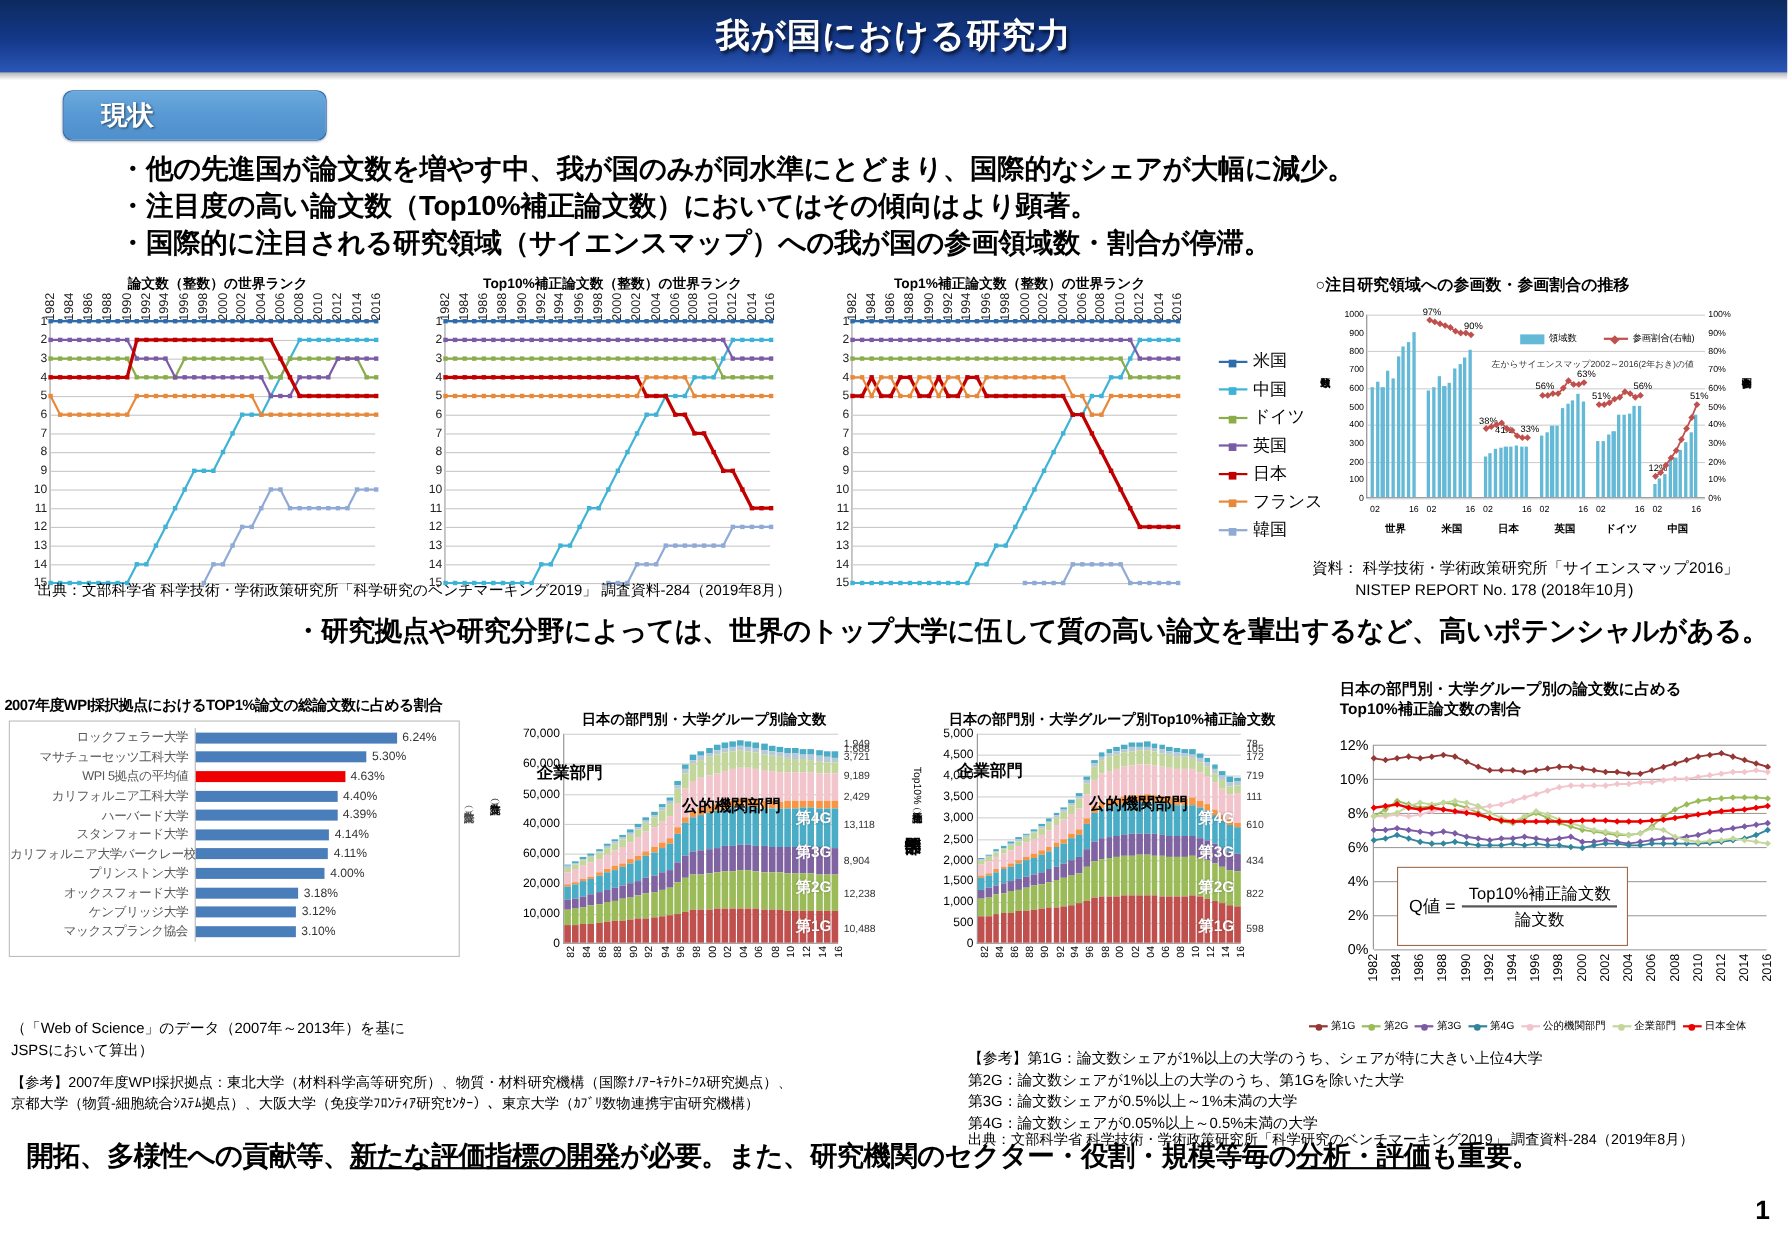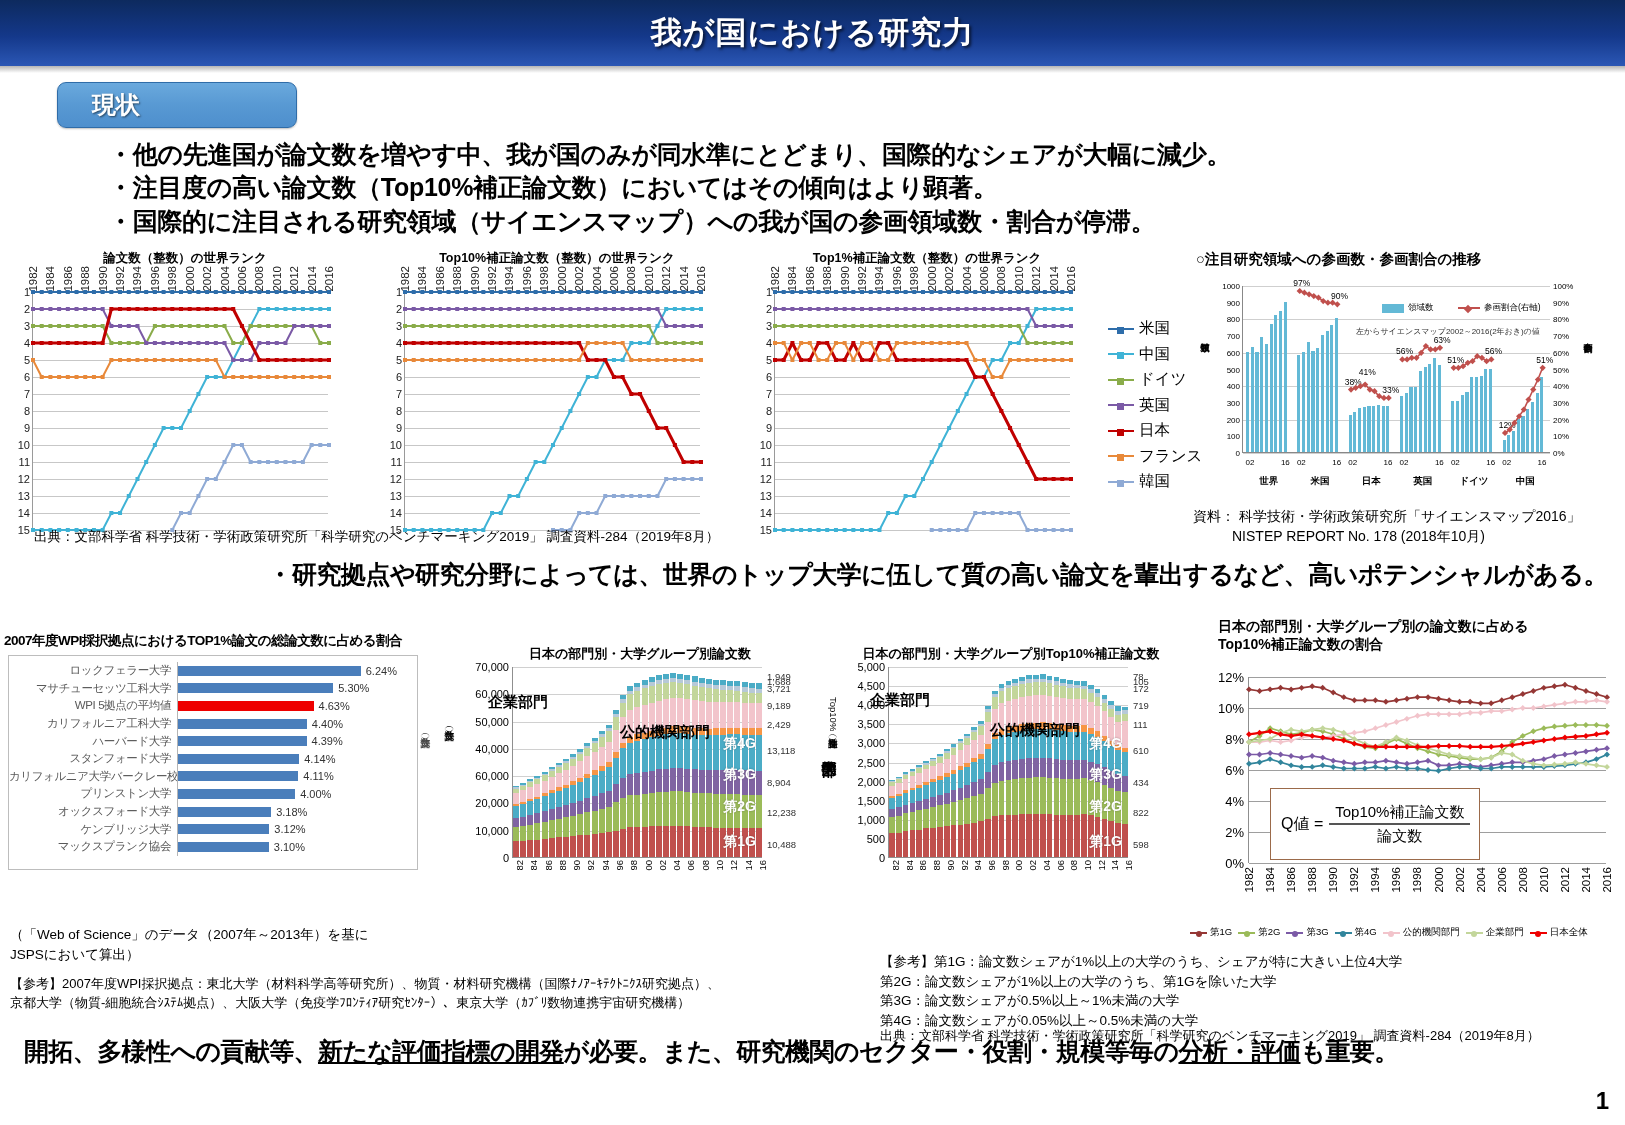--- a/index.html
+++ b/index.html
@@ -128,21 +128,21 @@
   <span>現状</span>
 </div>
 
 <div class="bullets">
   <div>・他の先進国が論文数を増やす中、我が国のみが同水準にとどまり、国際的なシェアが大幅に減少。</div>
   <div>・注目度の高い論文数（Top10%補正論文数）においてはその傾向はより顕著。</div>
   <div>・国際的に注目される研究領域（サイエンスマップ）への我が国の参画領域数・割合が停滞。</div>
 </div>
 
 <div class="rankrow">
-  <div class="rchart" id="rc0" style="left:10px;width:350px;">
+  <div class="rchart" id="rc0" style="left:23px;width:350px;">
     <div class="rtitle">論文数（整数）の世界ランク</div>
   <div class="plot" style="position: absolute; left: 22px; top: 42px; width: 296px; height: 238px;">
         <div class="gridline" style="top: 0px;"></div>
         <div class="ylab" style="top: 0px;">1</div>
         <div class="gridline" style="top: 17px;"></div>
         <div class="ylab" style="top: 17px;">2</div>
         <div class="gridline" style="top: 34px;"></div>
         <div class="ylab" style="top: 34px;">3</div>
         <div class="gridline" style="top: 51px;"></div>
         <div class="ylab" style="top: 51px;">4</div>
@@ -1118,21 +1118,21 @@
       <div class="bar" style="left: 119.778px; width: 3.1037px; height: 45.09px;"></div>
       <div class="bar" style="left: 124.481px; width: 3.1037px; height: 46.426px;"></div>
       <div class="bar" style="left: 129.185px; width: 3.1037px; height: 46.092px;"></div>
       <div class="bar" style="left: 133.889px; width: 3.1037px; height: 46.76px;"></div>
       <div class="bar" style="left: 138.593px; width: 3.1037px; height: 46.092px;"></div>
       <div class="bar" style="left: 143.296px; width: 3.1037px; height: 46.259px;"></div>
       <div class="grp" style="left: 128.333px; top: 189px;">日本</div>
       <div class="xnum" style="left: 109.667px; top: 172px;">02</div>
       <div class="xnum" style="left: 145px; top: 172px;">16</div>
       <div class="pct" style="left: 101.667px; top: 90.54px;">38%</div>
-      <div class="pct" style="left: 115.778px; top: 81px;">41%</div>
+      <div class="pct" style="left: 115.778px; top: 101px; font-family: Liberation Mono, monospace;">41%</div>
       <div class="pct" style="left: 139.296px; top: 98.89px;">33%</div>
       <div class="bar" style="left: 157px; width: 3.1037px; height: 56.112px;"></div>
       <div class="bar" style="left: 161.704px; width: 3.1037px; height: 58.784px;"></div>
       <div class="bar" style="left: 166.407px; width: 3.1037px; height: 64.629px;"></div>
       <div class="bar" style="left: 171.111px; width: 3.1037px; height: 64.796px;"></div>
       <div class="bar" style="left: 175.815px; width: 3.1037px; height: 81.496px;"></div>
       <div class="bar" style="left: 180.519px; width: 3.1037px; height: 84.836px;"></div>
       <div class="bar" style="left: 185.222px; width: 3.1037px; height: 88.51px;"></div>
       <div class="bar" style="left: 189.926px; width: 3.1037px; height: 94.021px;"></div>
       <div class="bar" style="left: 194.63px; width: 3.1037px; height: 86.84px;"></div>

